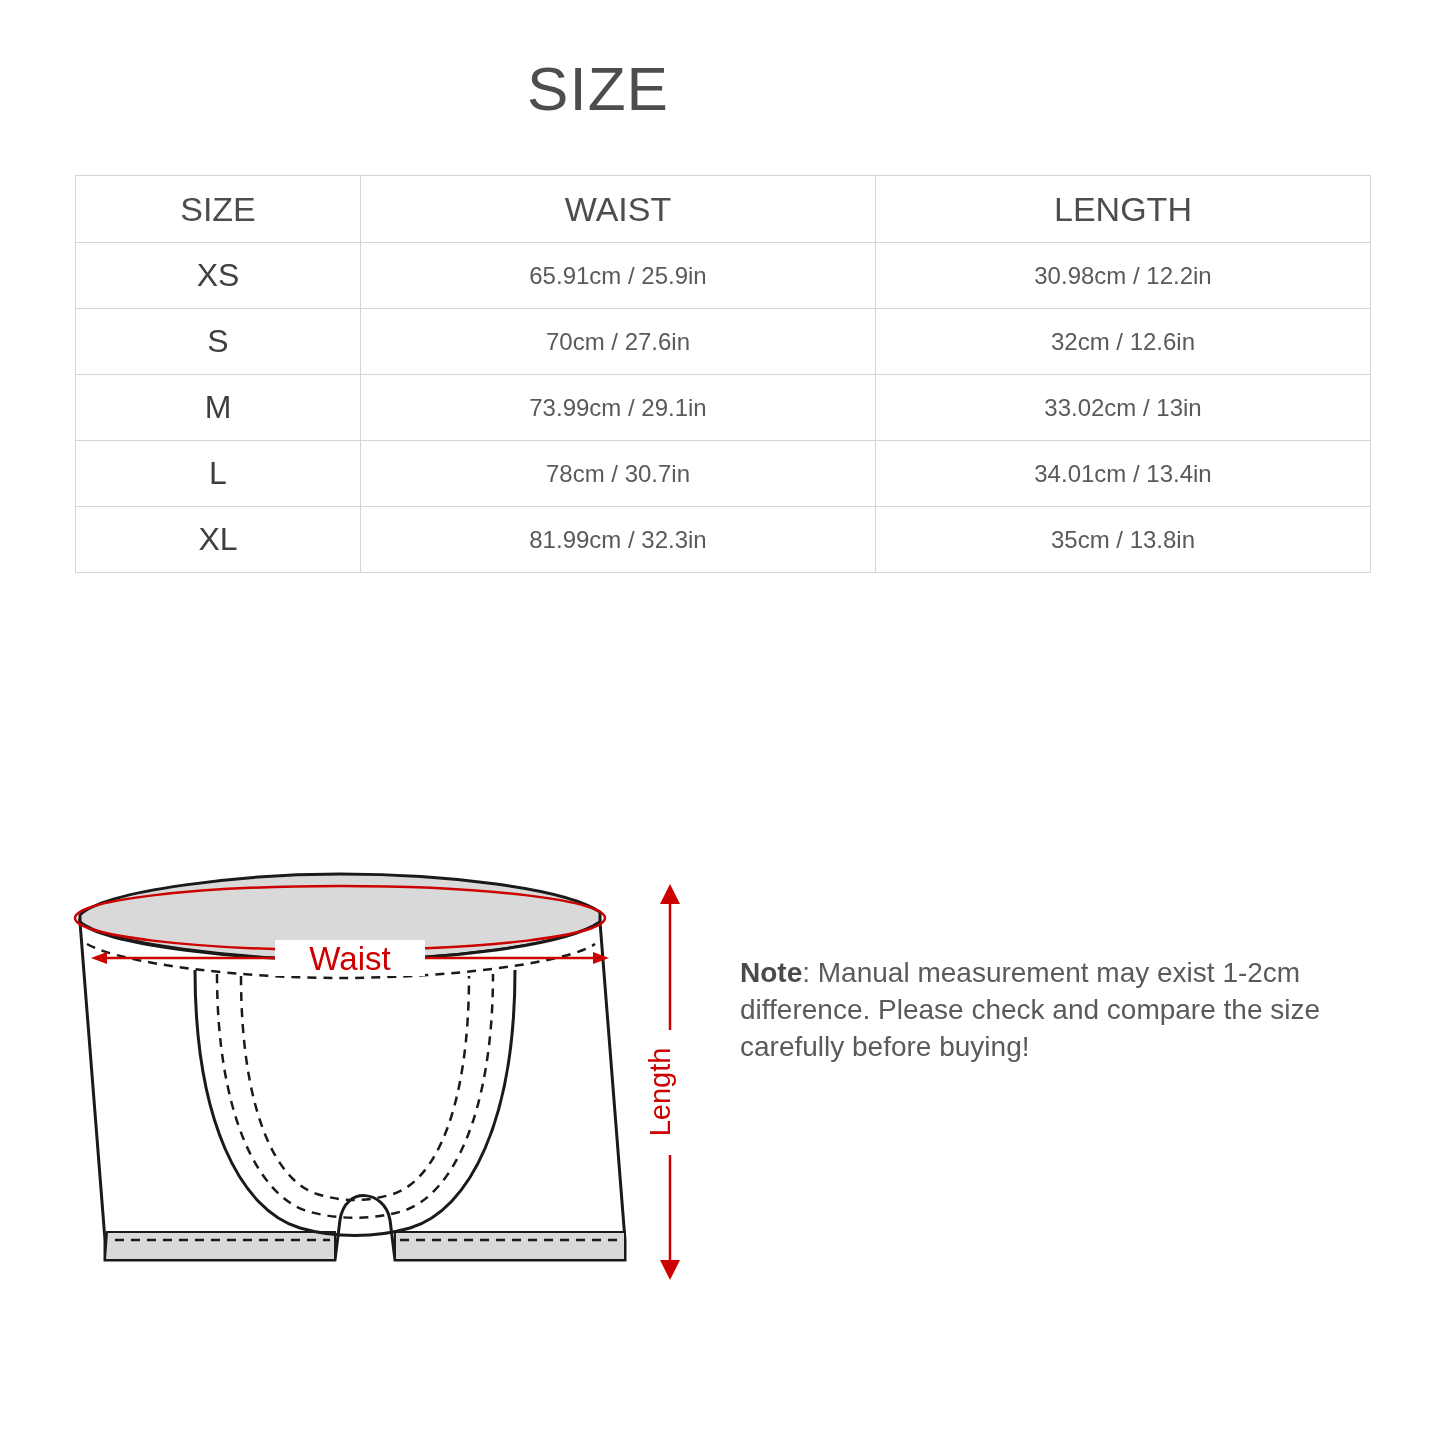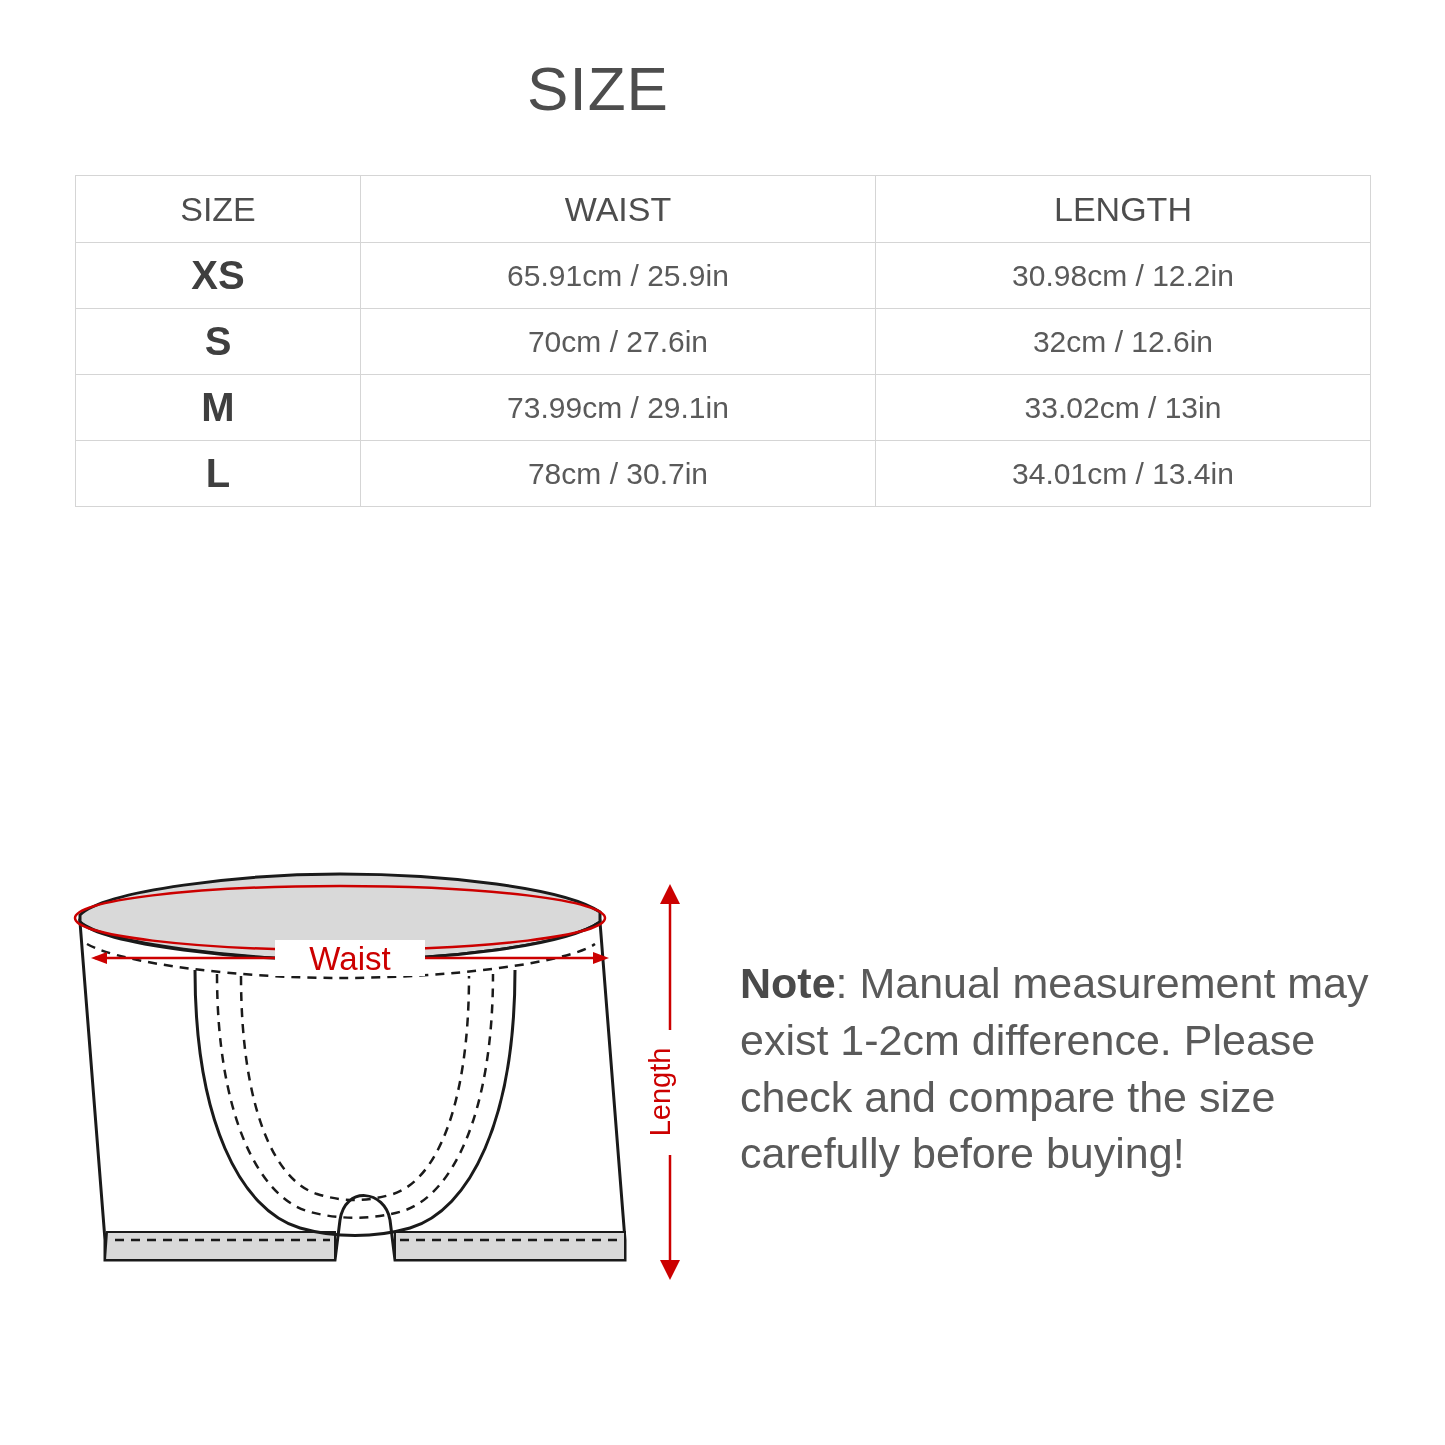--- a/index.html
+++ b/index.html
@@ -44,26 +44,26 @@
     text-align: center;
     color: #5a5a5a;
     font-weight: 400;
   }
   table.size-table th {
     font-size: 34px;
     height: 64px;
     color: #4d4d4d;
   }
   table.size-table td {
-    font-size: 30px;
+    font-size: 24px;
     height: 63px;
   }
   table.size-table td.size-cell {
-    font-size: 40px;
-    font-weight: bold;
+    font-size: 32px;
+    font-weight: normal;
     color: #3f3f3f;
   }
   col.c1 { width: 285px; }
   col.c2 { width: 515px; }
   col.c3 { width: 495px; }
 
   
   .illus {
     position: absolute;
     left: 45px;
@@ -71,21 +71,21 @@
     width: 660px;
     height: 450px;
   }
   .illus svg { display: block; }
 
   .note {
     position: absolute;
     left: 740px;
     top: 955px;
     width: 640px;
-    font-size: 43px;
+    font-size: 28px;
     line-height: 1.32;
     color: #5a5a5a;
   }
   .note b {
     color: #4a4a4a;
     font-weight: bold;
   }
 </style>
 </head>
 <body>
@@ -121,20 +121,25 @@
       <tr>
         <td class="size-cell">M</td>
         <td>73.99cm / 29.1in</td>
         <td>33.02cm / 13in</td>
       </tr>
       <tr>
         <td class="size-cell">L</td>
         <td>78cm / 30.7in</td>
         <td>34.01cm / 13.4in</td>
       </tr>
+      <tr>
+        <td class="size-cell">XL</td>
+        <td>81.99cm / 32.3in</td>
+        <td>35cm / 13.8in</td>
+      </tr>
     </tbody>
   </table>
 
   <div class="illus">
     <svg width="660" height="450" viewBox="0 0 660 450">
 
       <path d="M35 55 C 60 30 200 14 295 14 C 400 14 520 28 555 52 L 555 62 C 520 86 400 100 295 100 C 200 100 60 84 35 62 Z" fill="#d9d9d9" stroke="#1a1a1a" stroke-width="3"></path>
 
       <path d="M35 62 C 60 86 200 100 295 100 C 400 100 520 86 555 62
                L 580 380 L 580 400 L 350 400 L 345 360 C 340 330 300 325 295 360 L 290 400 L 60 400 L 60 380 Z" fill="#ffffff" stroke="#1a1a1a" stroke-width="3"></path>

